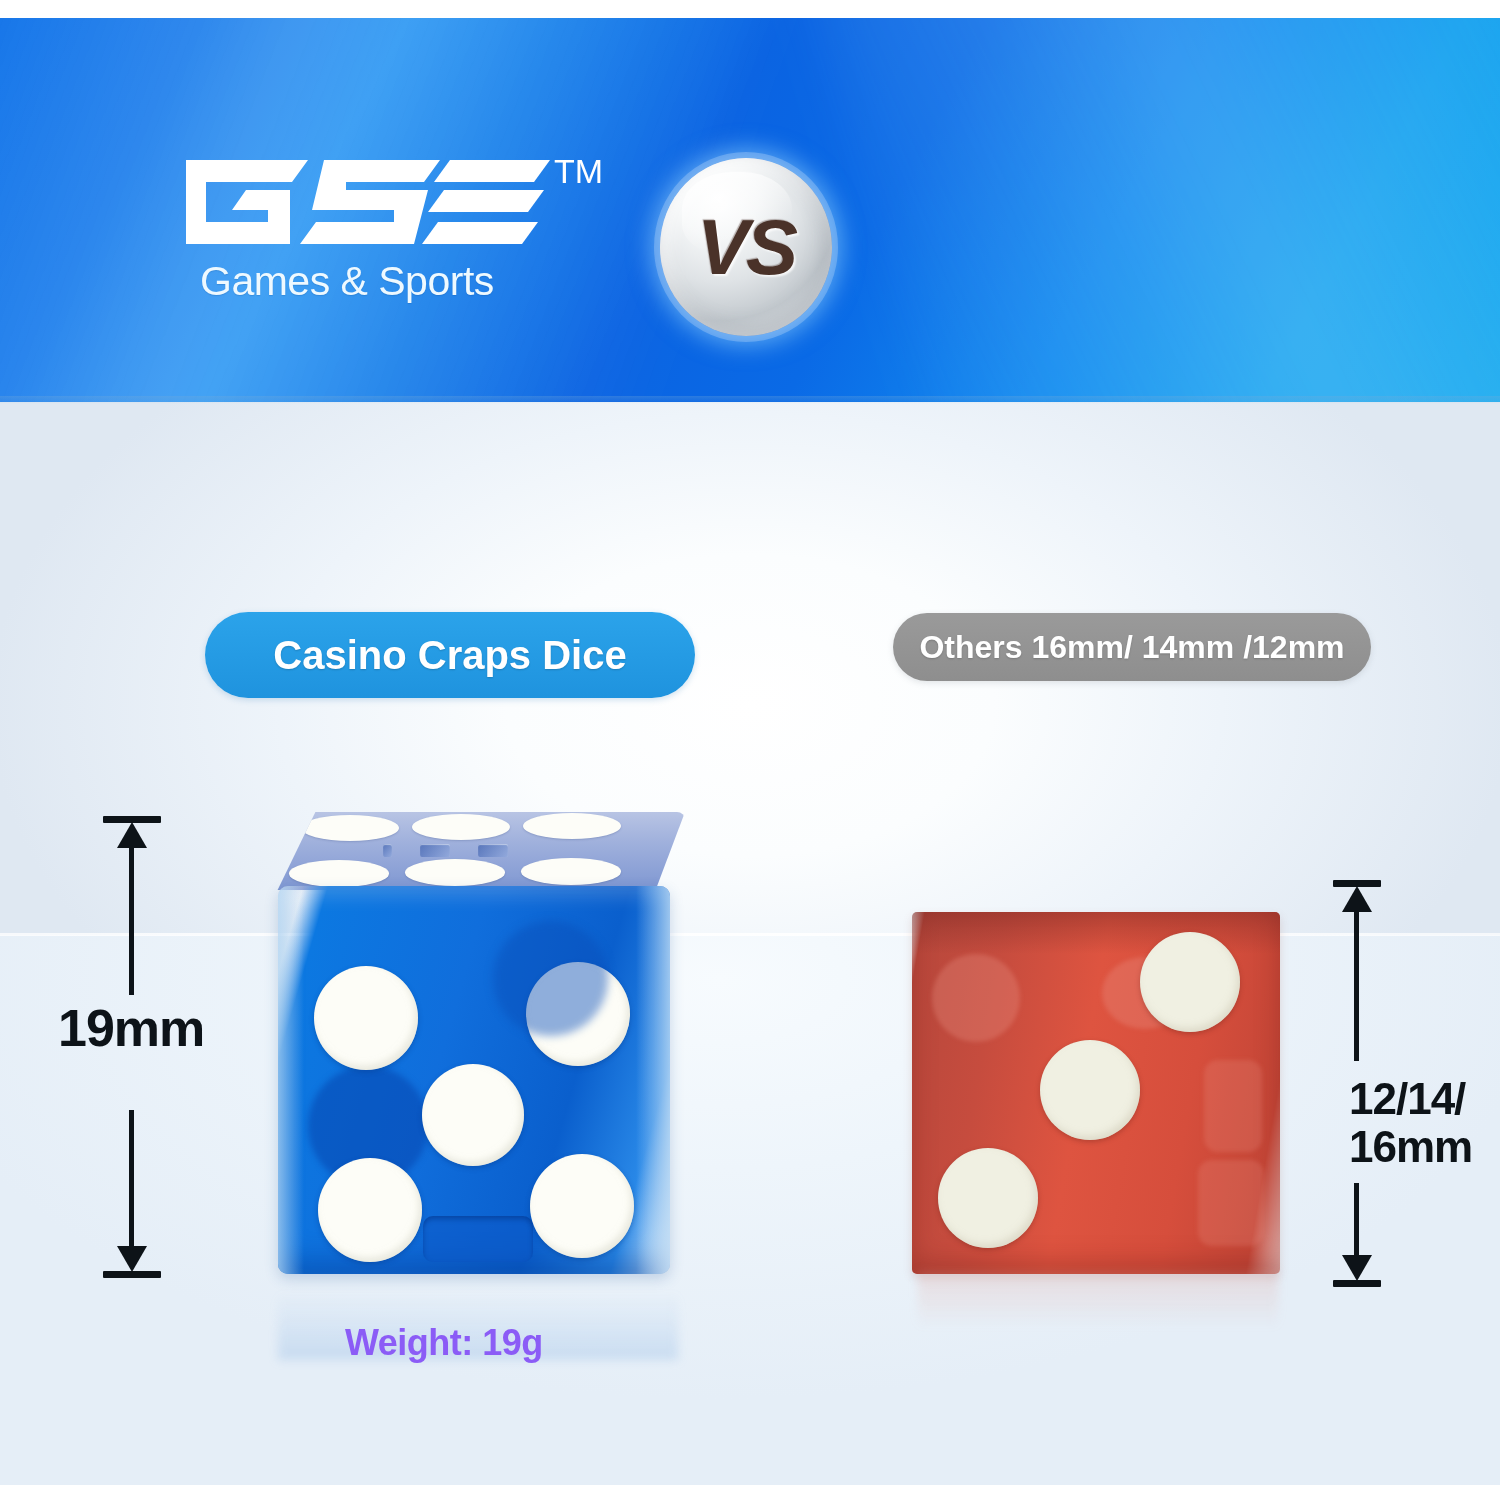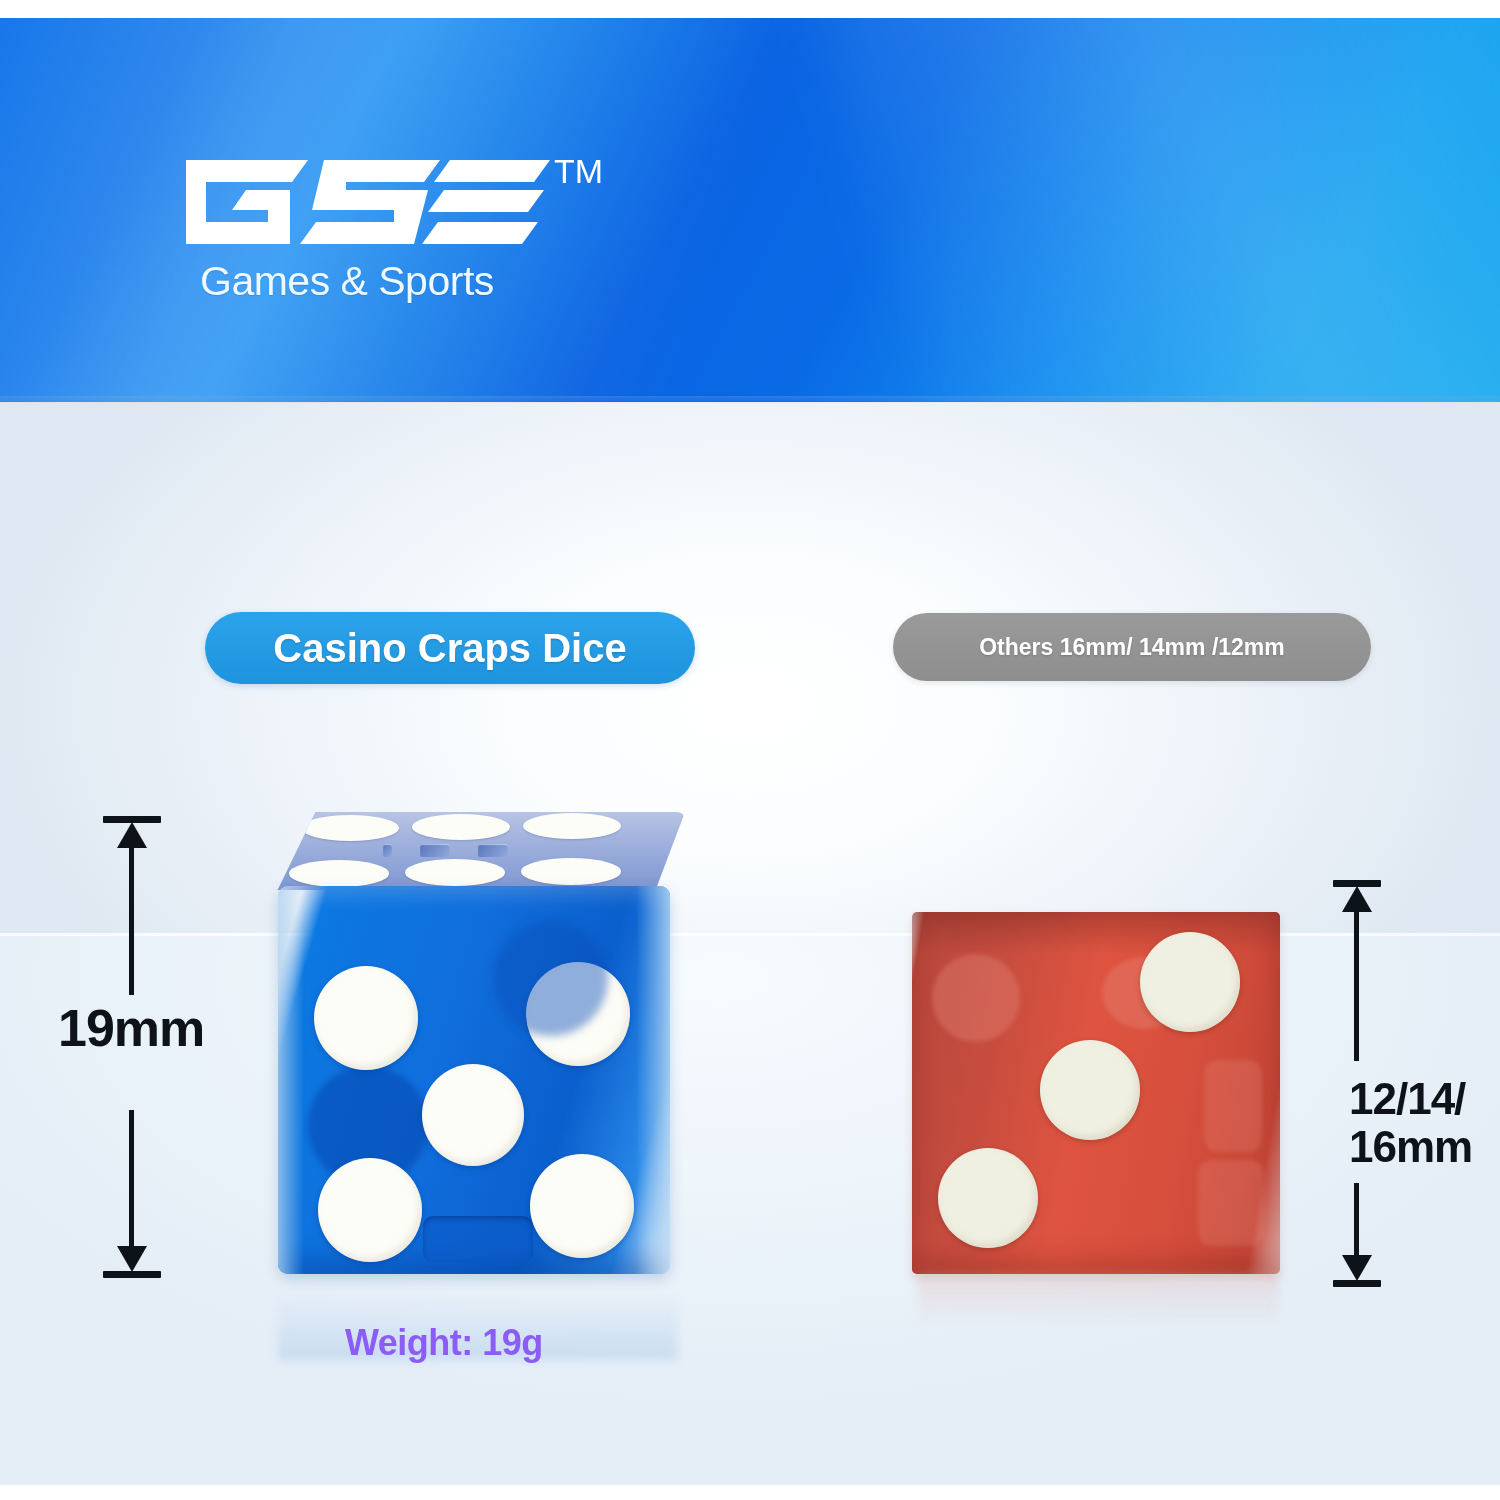--- a/index.html
+++ b/index.html
@@ -116,30 +116,30 @@
   }
 
   
   .pill {
     position:absolute; display:flex; align-items:center; justify-content:center;
     border-radius:44px; color:#ffffff; font-weight:bold;
     font-family:"Liberation Sans", sans-serif;
     text-shadow:0 1px 2px rgba(0,0,0,.18);
   }
   .pill-left {
-    left:205px; top:612px; width:490px; height:72px;
+    left:205px; top:612px; width:490px; height:86px;
     background:linear-gradient(to bottom, #2ba3ea, #1f93de);
     font-size:40px;
     box-shadow:0 2px 6px rgba(40,120,180,.22);
     text-align:center;
   }
   .pill-right {
     left:893px; top:613px; width:478px; height:68px;
     background:linear-gradient(to bottom, #9a9a9a, #8e8e8e);
-    font-size:23px;
+    font-size:32px;
     box-shadow:0 2px 6px rgba(120,130,140,.20);
   }
 
   
   .dim { position:absolute; }
   .dim-cap {
     position:absolute; height:7px; background:#0d1318; border-radius:1px;
   }
   .dim-shaft { position:absolute; width:5px; background:#0d1318; }
   .arrow-head {
@@ -297,20 +297,23 @@
       <path fill="#ffffff" d="M152 12 L268 12 L252 34 L174 34 L174 42 L256 42 L242 96 L128 96 L144 74 L222 74 L222 62 L140 62 Z"></path>
 
       <path fill="#ffffff" d="M278 12 L378 12 L362 34 L262 34 Z"></path>
       <path fill="#ffffff" d="M272 42 L372 42 L356 64 L256 64 Z"></path>
       <path fill="#ffffff" d="M266 74 L366 74 L350 96 L250 96 Z"></path>
     </svg>
   </div>
   <div class="logo-tm">TM</div>
   <div class="logo-tag">Games &amp; Sports</div>
 
+  <div class="vs-badge">
+    <span class="vs-text">VS</span>
+  </div>
 
 
   <div class="pill pill-left">Casino Craps Dice</div>
   <div class="pill pill-right">Others 16mm/ 14mm  /12mm</div>
 
   <div class="dim">
 
     <div class="dim-cap" style="left:103px; top:816px; width:58px;"></div>
 
     <div class="arrow-head arrow-up" style="left:117px; top:822px;"></div>

